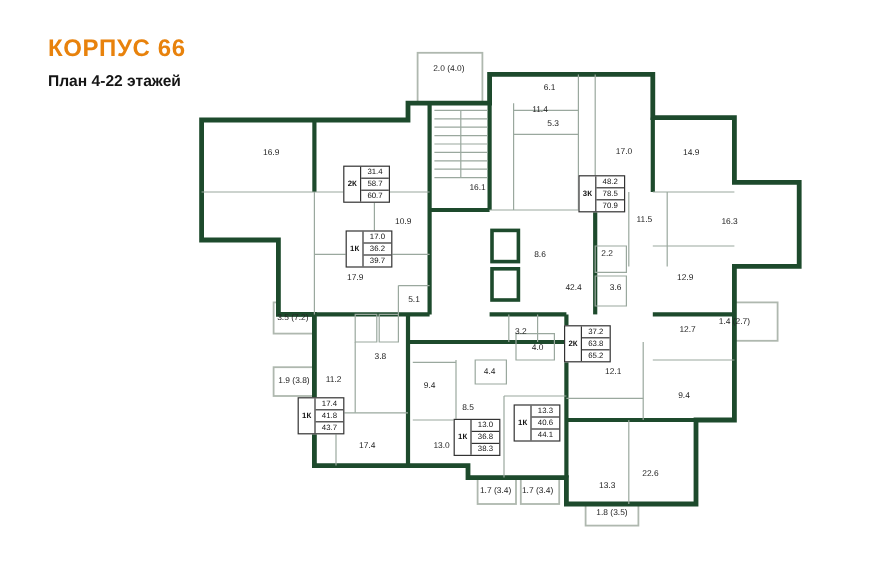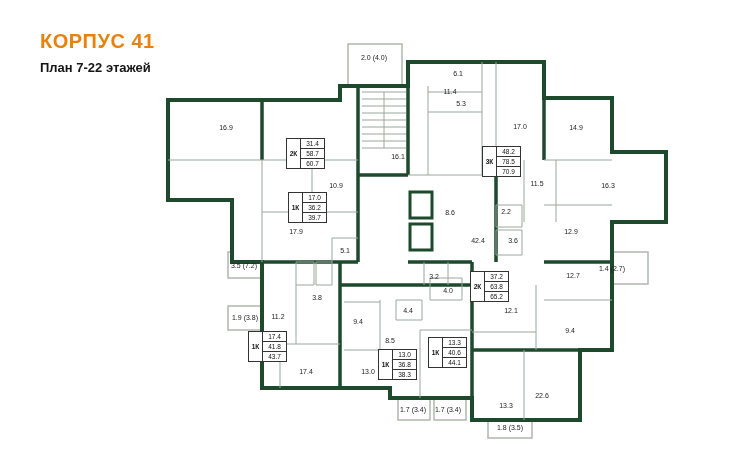--- a/index.html
+++ b/index.html
@@ -20,22 +20,22 @@
   .apt-val{width:23px;height:9px;line-height:9px;font-size:6.5px;color:#111;
            text-align:center;border-bottom:1px solid #333;}
   .apt-val:last-child{border-bottom:none;}
 </style>
 </head>
 <body>
 
 <div class="page">
 
   <div class="header">
-    <div class="h-building">КОРПУС 41</div>
-    <div class="h-plan">План 7-22 этажей</div>
+    <div class="h-building">КОРПУС 66</div>
+    <div class="h-plan">План 4-22 этажей</div>
   </div>
 
   <svg class="plan" width="740" height="472" viewBox="0 0 740 472">
 
     <g fill="#ffffff" stroke-width="1.5" stroke="#AFB8AF">
       <rect x="348" y="44" width="54" height="42"></rect>
       <rect x="228" y="252" width="34" height="26"></rect>
       <rect x="228" y="306" width="34" height="24"></rect>
       <rect x="612" y="252" width="36" height="32"></rect>
       <rect x="398" y="398" width="32" height="22"></rect>

